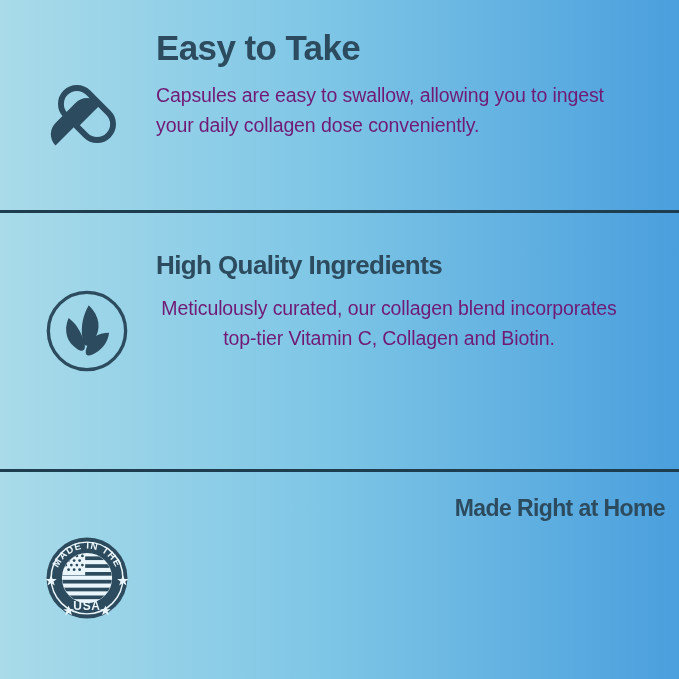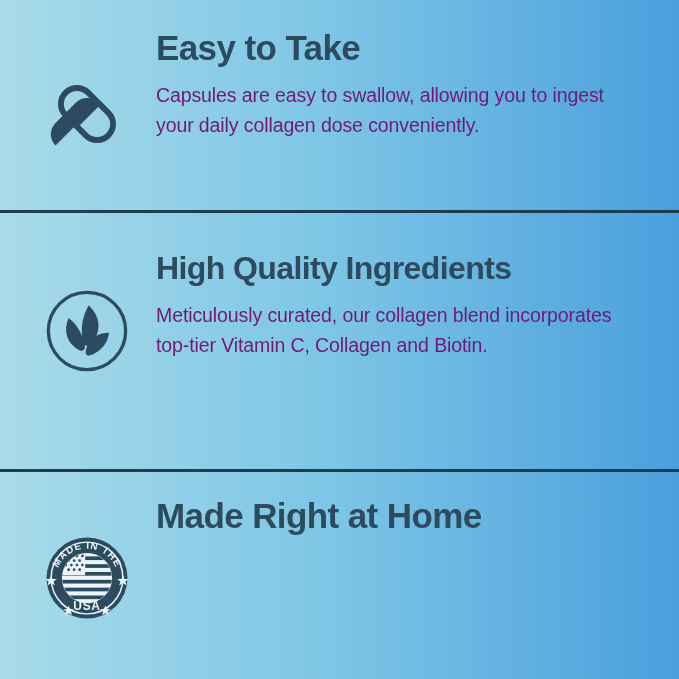--- a/index.html
+++ b/index.html
@@ -57,33 +57,33 @@
 
   .feature-title {
     color: #2d4b5e;
     font-weight: bold;
     font-size: 35px;
     line-height: 1.12;
     letter-spacing: -0.6px;
     margin: 0 0 14px 0;
     white-space: nowrap;
   }
-  .row-1 .feature-title { font-size: 32px; }
-  .row-2 .feature-title { font-size: 35px; }
+  .row-1 .feature-title { font-size: 26px; }
+  .row-2 .feature-title { font-size: 23px; text-align: right; }
 
   .feature-desc {
     color: #701a75;
     font-size: 19.5px;
     line-height: 1.52;
     margin: 0;
     font-weight: normal;
     letter-spacing: -0.1px;
     max-width: 478px;
   }
-  .row-1 .feature-desc { max-width: 466px; }
+  .row-1 .feature-desc { max-width: 466px; text-align: center; }
   .row-2 .feature-desc { max-width: 476px; }
 
   svg { display: block; }
 </style>
 </head>
 <body>
 
 <div class="feature-panel">
 
   <div class="feature-row row-0">

